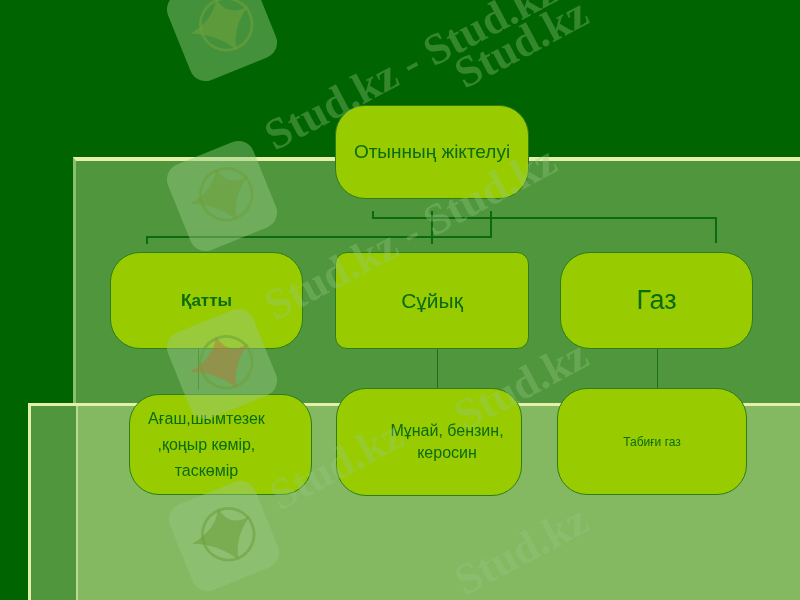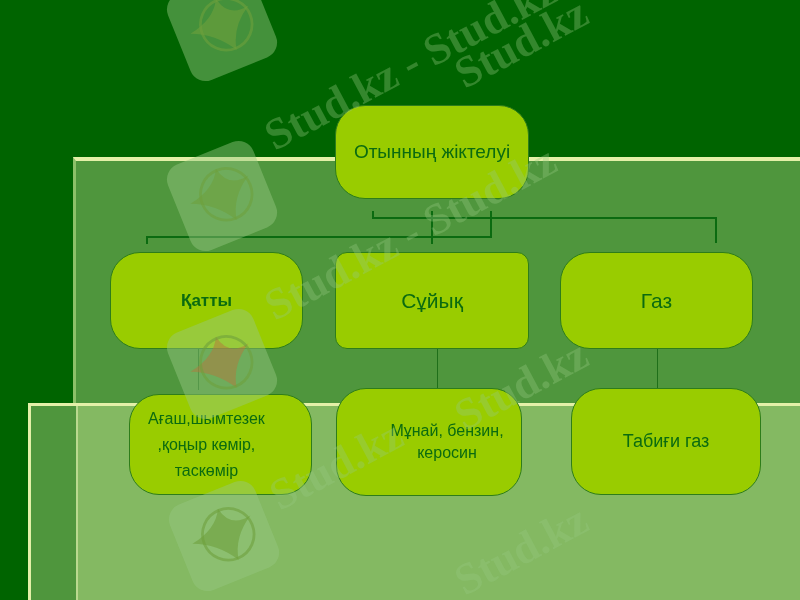--- a/index.html
+++ b/index.html
@@ -38,34 +38,34 @@
 <div class="node" style="left:335px; top:105px; width:194px; height:94px; font-size:19px; border-radius:30px;">
   <span>Отынның жіктелуі</span>
 </div>
 
 <div class="node" style="left:110px; top:252px; width:193px; height:97px; font-size:17px; font-weight:bold;">
   <span>Қатты</span>
 </div>
 <div class="node" style="left:335px; top:252px; width:194px; height:97px; font-size:21px;border-radius:12px;">
   <span>Сұйық</span>
 </div>
-<div class="node" style="left:560px; top:252px; width:193px; height:97px; font-size:21px;">
+<div class="node" style="left:560px; top:252px; width:193px; height:97px; font-size:27px;">
   <span>Газ</span>
 </div>
 
 <div class="node" style="left:110px; top:394px; width:183px; height:101px; font-size:16px; line-height:26px; justify-content:flex-start; padding-left:18px;margin-left:19px;">
   <span style="text-align:center;">Ағаш,шымтезек
 ,қоңыр көмір,
 таскөмір</span>
 </div>
 <div class="node" style="left:336px; top:388px; width:186px; height:108px; font-size:16px; line-height:22px; padding-left:36px;">
   <span>Мұнай, бензин,
 керосин</span>
 </div>
-<div class="node" style="left:571px; top:388px; width:190px; height:107px; font-size:18px;">
+<div class="node" style="left:557px; top:388px; width:190px; height:107px; font-size:12px;">
   <span>Табиғи газ</span>
 </div>
 
 <div class="logo" style="left:176px; top:-20px;">
   <svg viewBox="0 0 100 100">
       <path d="M15 45 Q45 40 55 20 Q60 45 85 40 Q60 55 55 80 Q40 55 15 45 Z" fill="rgba(110,160,60,0.6)"></path>
       <circle cx="55" cy="50" r="28" fill="none" stroke="rgba(110,160,60,0.6)" stroke-width="3"></circle>
     </svg>
 </div>
 <div class="logo" style="left:176px; top:150px;">

